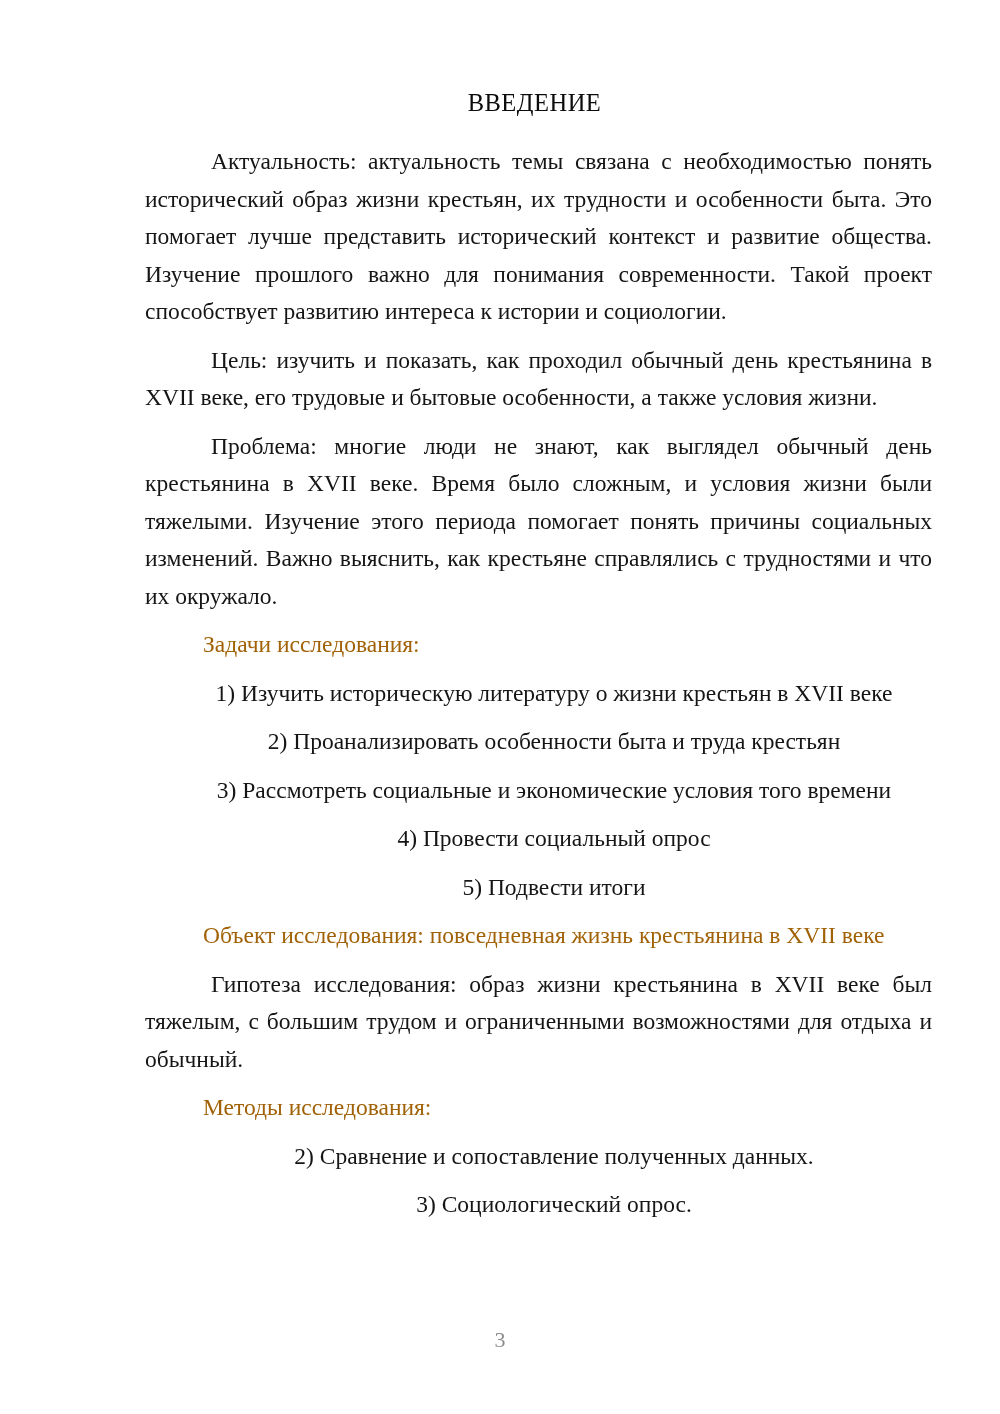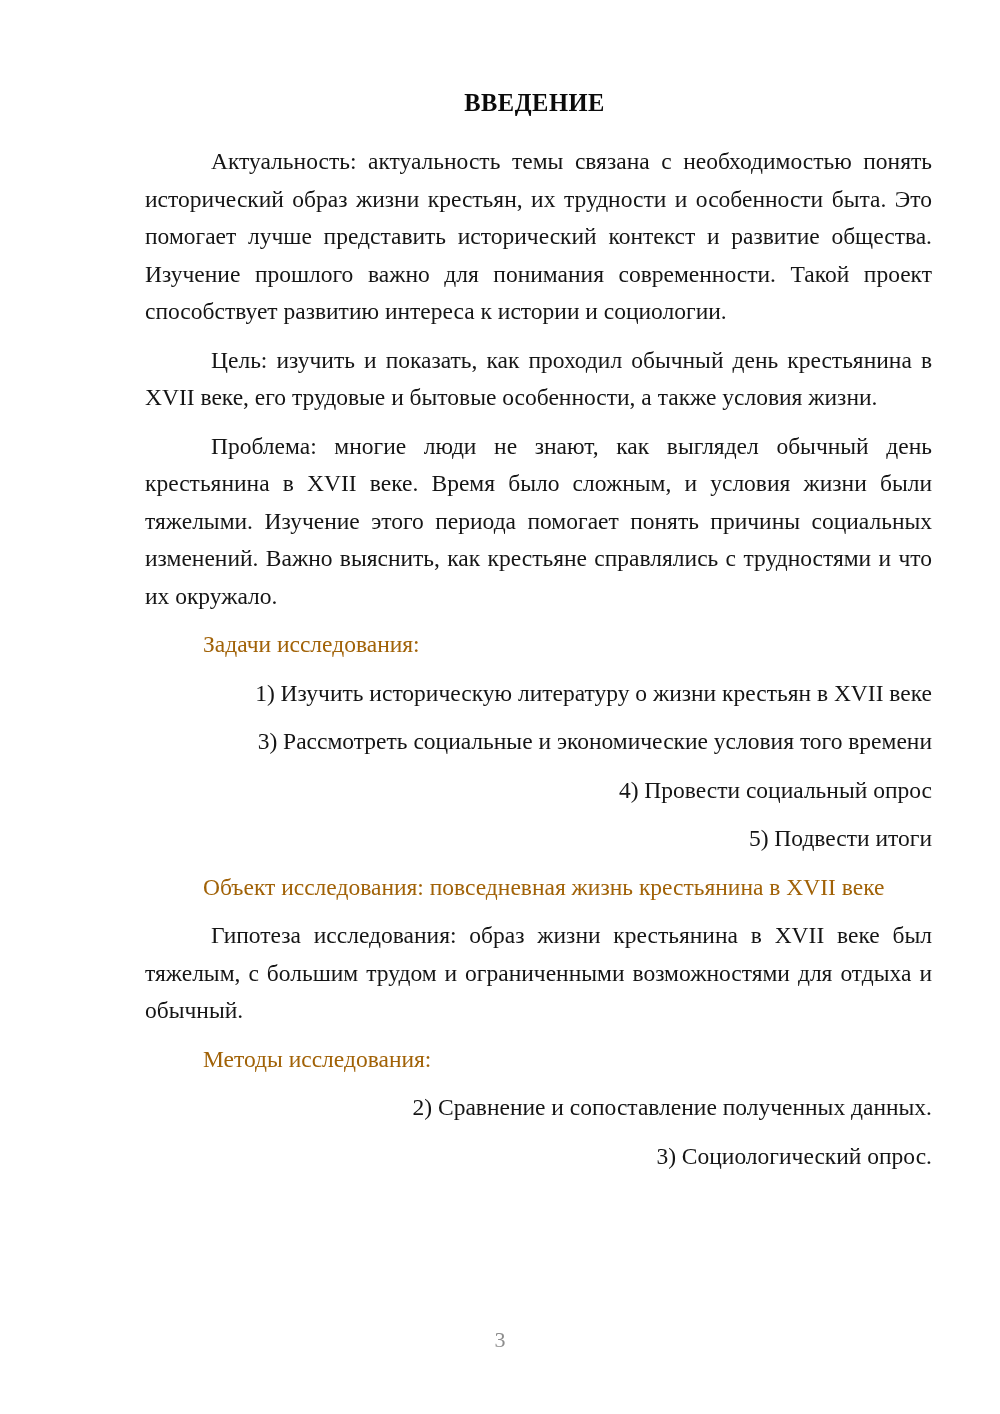--- a/index.html
+++ b/index.html
@@ -23,21 +23,21 @@
 
   .content {
     position: absolute;
     left: 137px;
     top: 88px;
     width: 795px;
   }
 
   .doc-title {
     font-family: "Liberation Serif", "DejaVu Serif", serif;
-    font-weight: bold;
+    font-weight: normal;
     font-size: 24.5px;
     text-align: center;
     letter-spacing: 0.5px;
     margin: 0 0 26px 0;
     line-height: 1.2;
     color: #0b0b0b;
   }
 
   .para {
     font-size: 23.5px;
@@ -59,21 +59,21 @@
     line-height: 37.5px;
     text-align: left;
     text-indent: 66px;
     margin: 0 0 11px 0;
     color: #a16207;
   }
 
   .list-item {
     font-size: 23.5px;
     line-height: 37.5px;
-    text-align: right;
+    text-align: center;
     margin: 0 0 11px 0;
     padding-left: 39px;
     color: #151515;
   }
 
   .plain-line {
     font-size: 23.5px;
     line-height: 37.5px;
     text-align: left;
     text-indent: 66px;
@@ -103,20 +103,21 @@
 
     <p class="para">Актуальность: актуальность темы связана с необходимостью понять исторический образ жизни крестьян, их трудности и особенности быта. Это помогает лучше представить исторический контекст и развитие общества. Изучение прошлого важно для понимания современности. Такой проект способствует развитию интереса к истории и социологии.</p>
 
     <p class="para">Цель: изучить и показать, как проходил обычный день крестьянина в XVII веке, его трудовые и бытовые особенности, а также условия жизни.</p>
 
     <p class="para">Проблема: многие люди не знают, как выглядел обычный день крестьянина в XVII веке. Время было сложным, и условия жизни были тяжелыми. Изучение этого периода помогает понять причины социальных изменений. Важно выяснить, как крестьяне справлялись с трудностями и что их окружало.</p>
 
     <p class="section-label">Задачи исследования:</p>
 
     <p class="list-item">1) Изучить историческую литературу о жизни крестьян в XVII веке</p>
+    <p class="list-item">2) Проанализировать особенности быта и труда крестьян</p>
     <p class="list-item">3) Рассмотреть социальные и экономические условия того времени</p>
     <p class="list-item">4) Провести социальный опрос</p>
     <p class="list-item">5) Подвести итоги</p>
 
     <p class="plain-line">Объект исследования: повседневная жизнь крестьянина в XVII веке</p>
 
 
     <p class="para">Гипотеза исследования: образ жизни крестьянина в XVII веке был тяжелым, с большим трудом и ограниченными возможностями для отдыха и обычный.</p>
 
     <p class="section-label">Методы исследования:</p>

